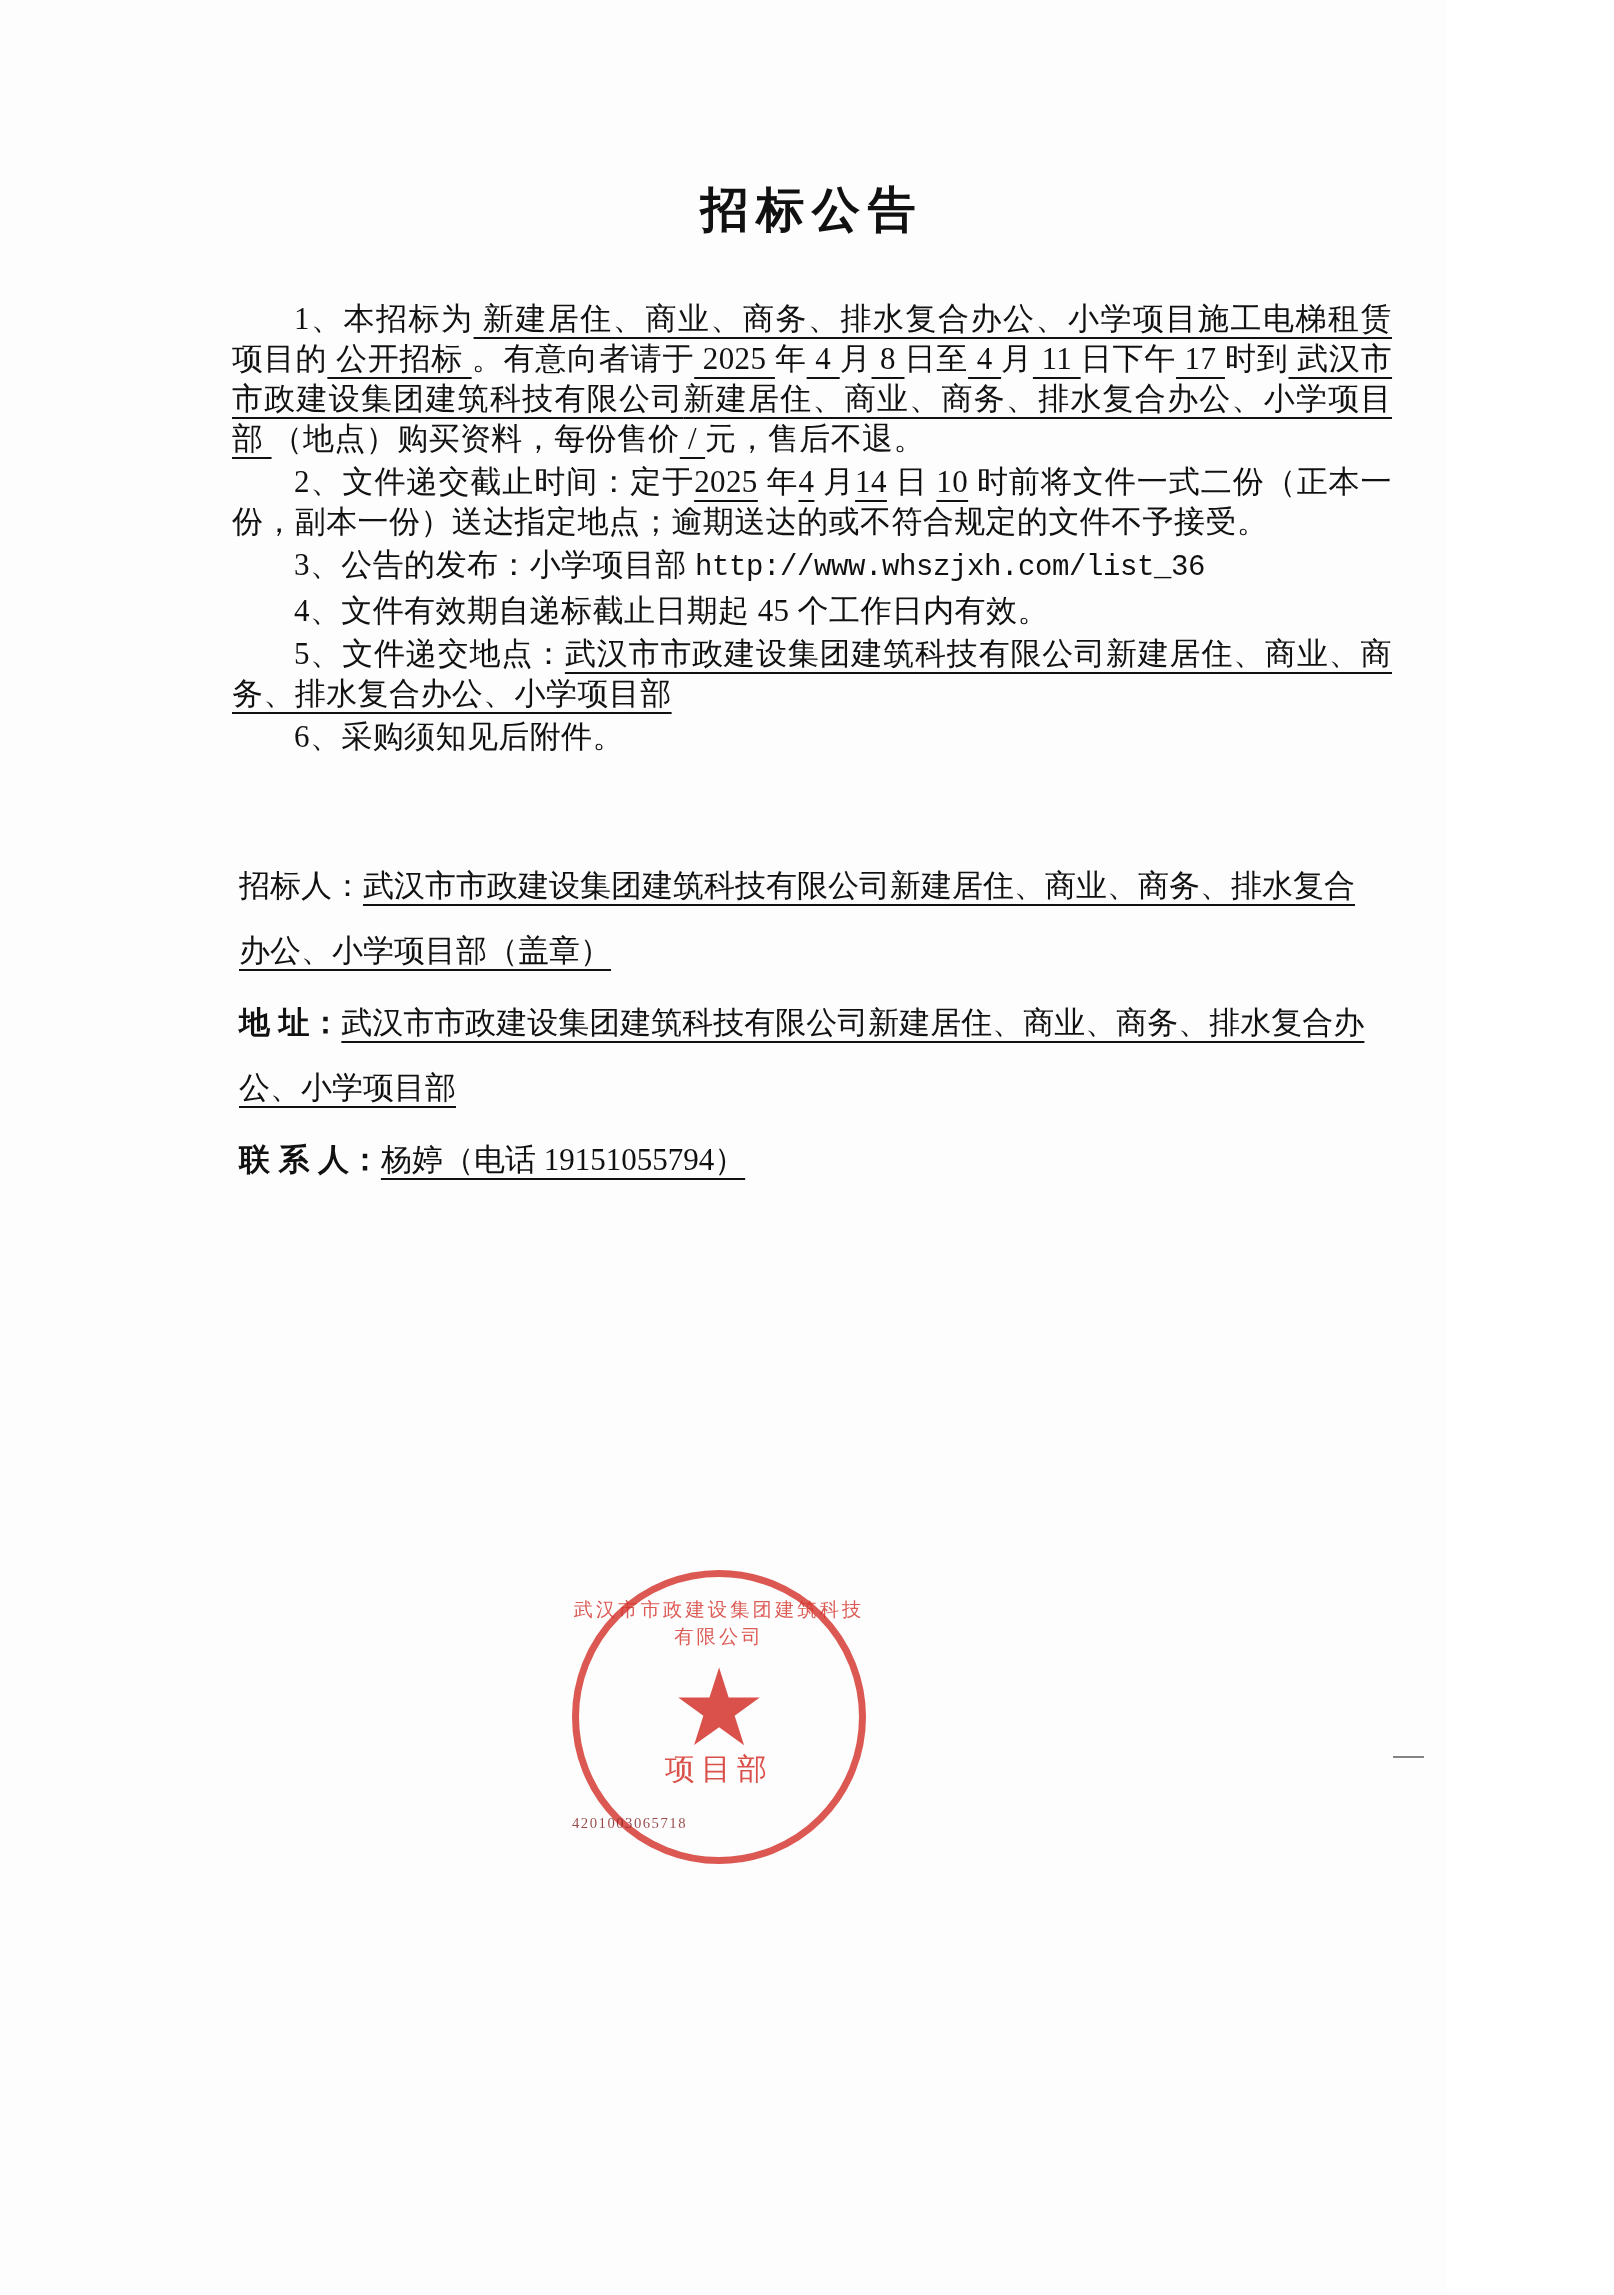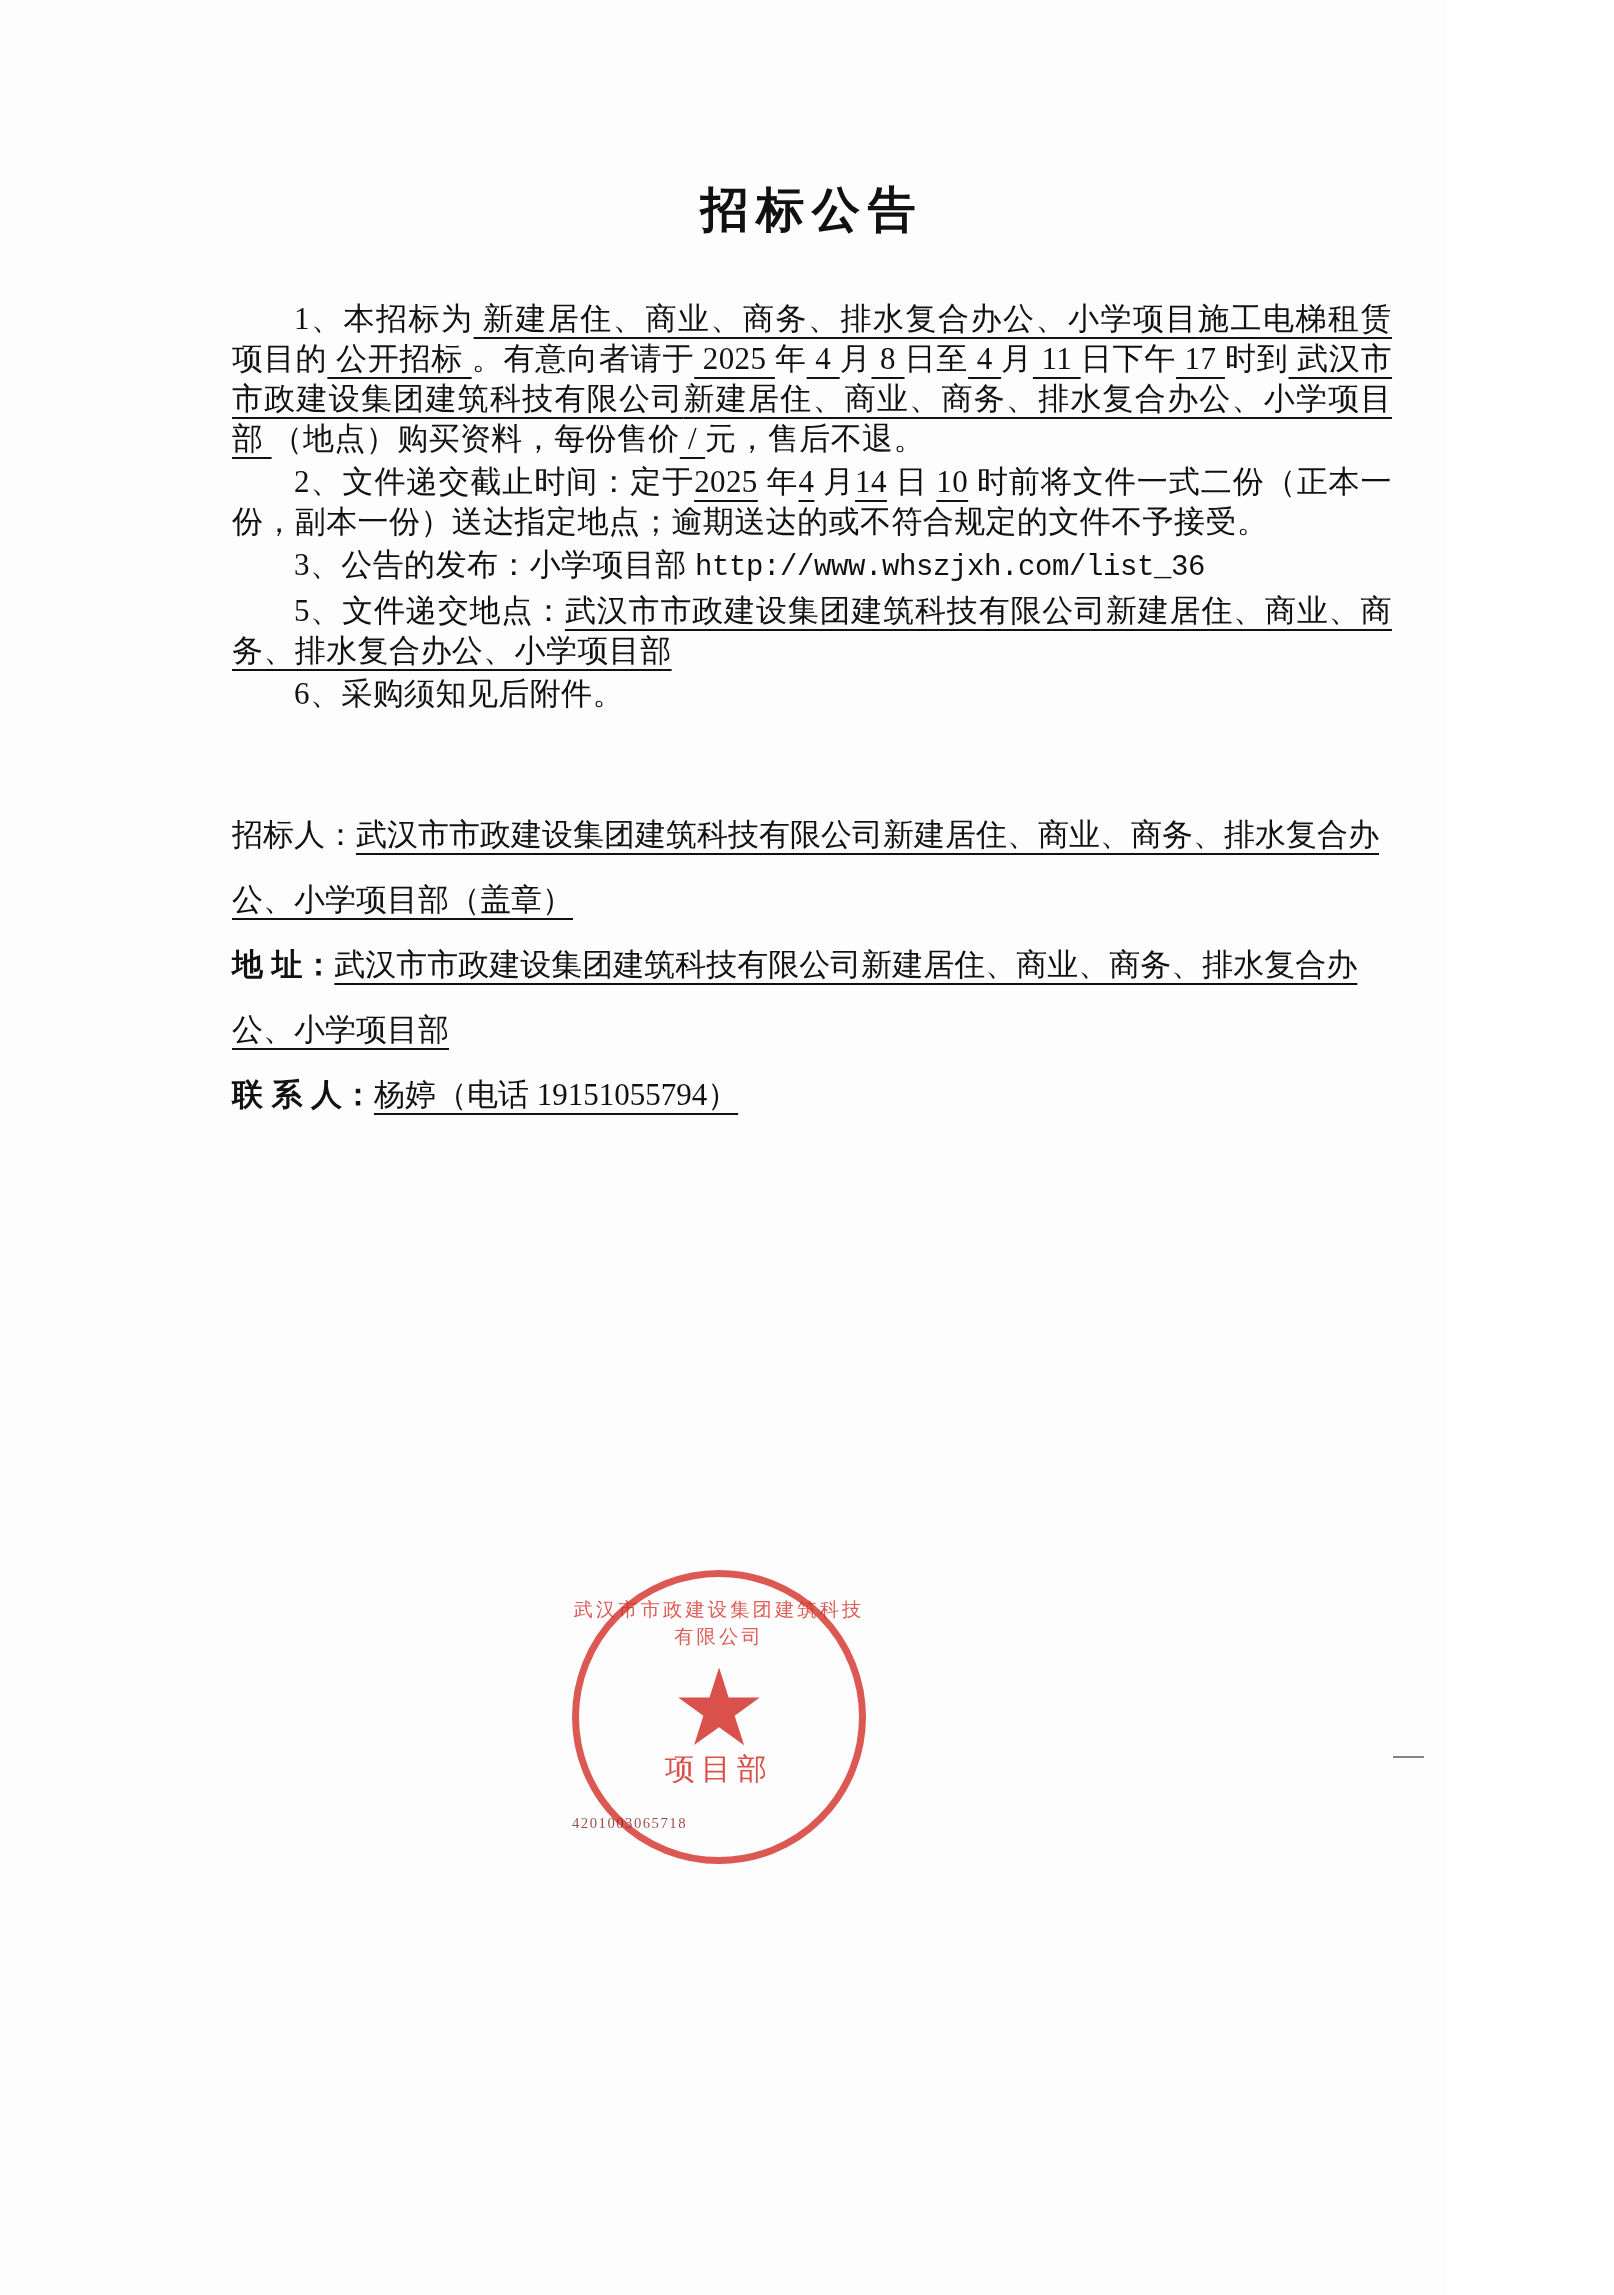--- a/index.html
+++ b/index.html
@@ -52,21 +52,21 @@
   }
   .mono {
     font-family: "Liberation Mono", "DejaVu Sans Mono", monospace;
     font-size: 29px;
     letter-spacing: -0.4px;
   }
   .block-gap { height: 85px; }
   .sig-line {
     font-size: 31px;
     line-height: 65px;
-    margin: 0;
+    margin: 7px;
   }
   .label-spaced {
     letter-spacing: 0.4px;
     font-weight: bold;
   }
   
   .seal {
     position: absolute;
     left: 572px;
     top: 1570px;
@@ -144,20 +144,23 @@
     </p>
 
     <p class="para indent">
       <span>2、</span><span>文件递交截止时间：定于</span><span class="u">2025</span>&nbsp;年<span class="u">4</span>&nbsp;月<span class="u">14</span>&nbsp;日&nbsp;<span class="u">10</span>&nbsp;<span>时前将文件一式二份（正本一份，副本一份）送达指定地点；逾期送达的或不符合规定的文件不予接受。</span>
     </p>
 
     <p class="para indent">
       <span>3、</span><span>公告的发布：小学项目部</span>&nbsp;<span class="mono">http://www.whszjxh.com/list_36</span>
     </p>
 
+    <p class="para indent">
+      <span>4、</span><span>文件有效期自递标截止日期起 45 个工作日内有效。</span>
+    </p>
 
     <p class="para indent">
       <span>5、</span><span>文件递交地点：</span><span class="u">武汉市市政建设集团建筑科技有限公司新建居住、商业、商务、排水复合办公、小学项目部</span>
     </p>
 
     <p class="para indent">
       <span>6、</span><span>采购须知见后附件。</span>
     </p>
 
     <div class="block-gap"></div>

